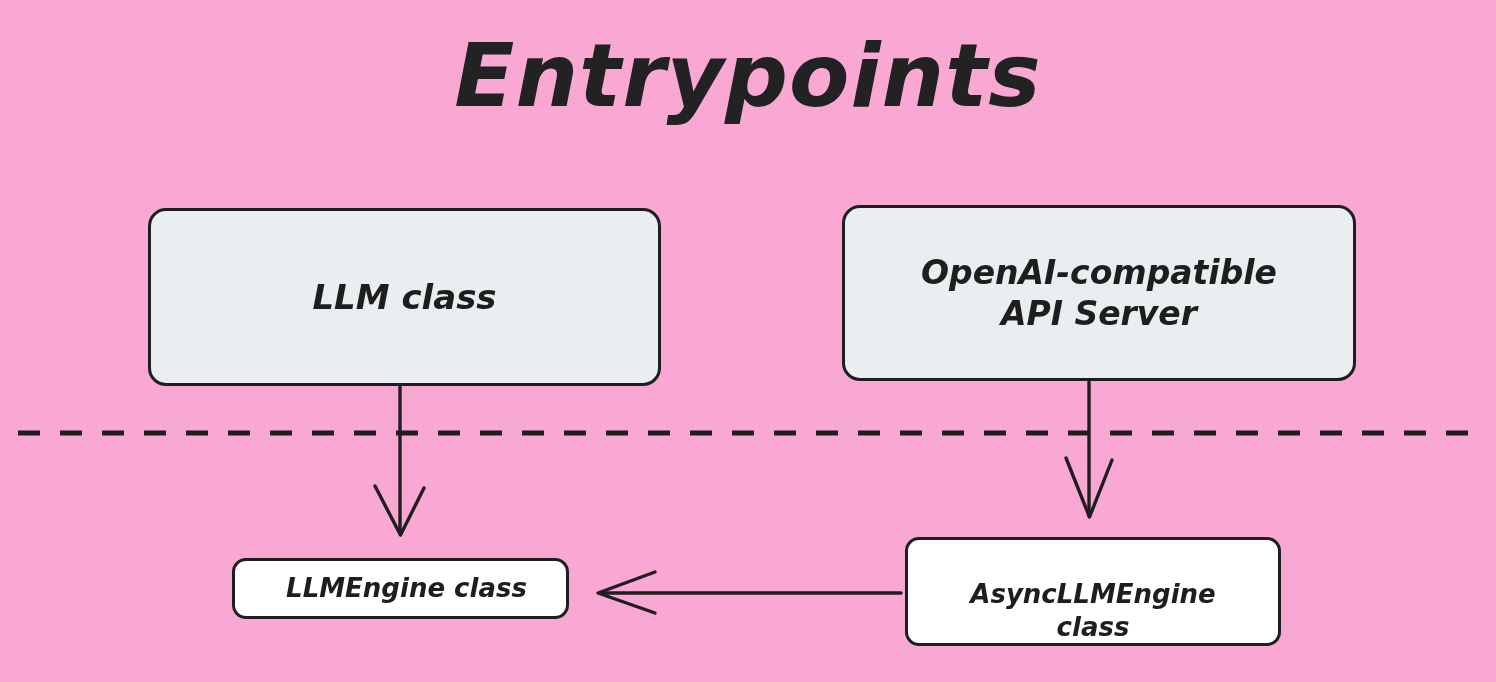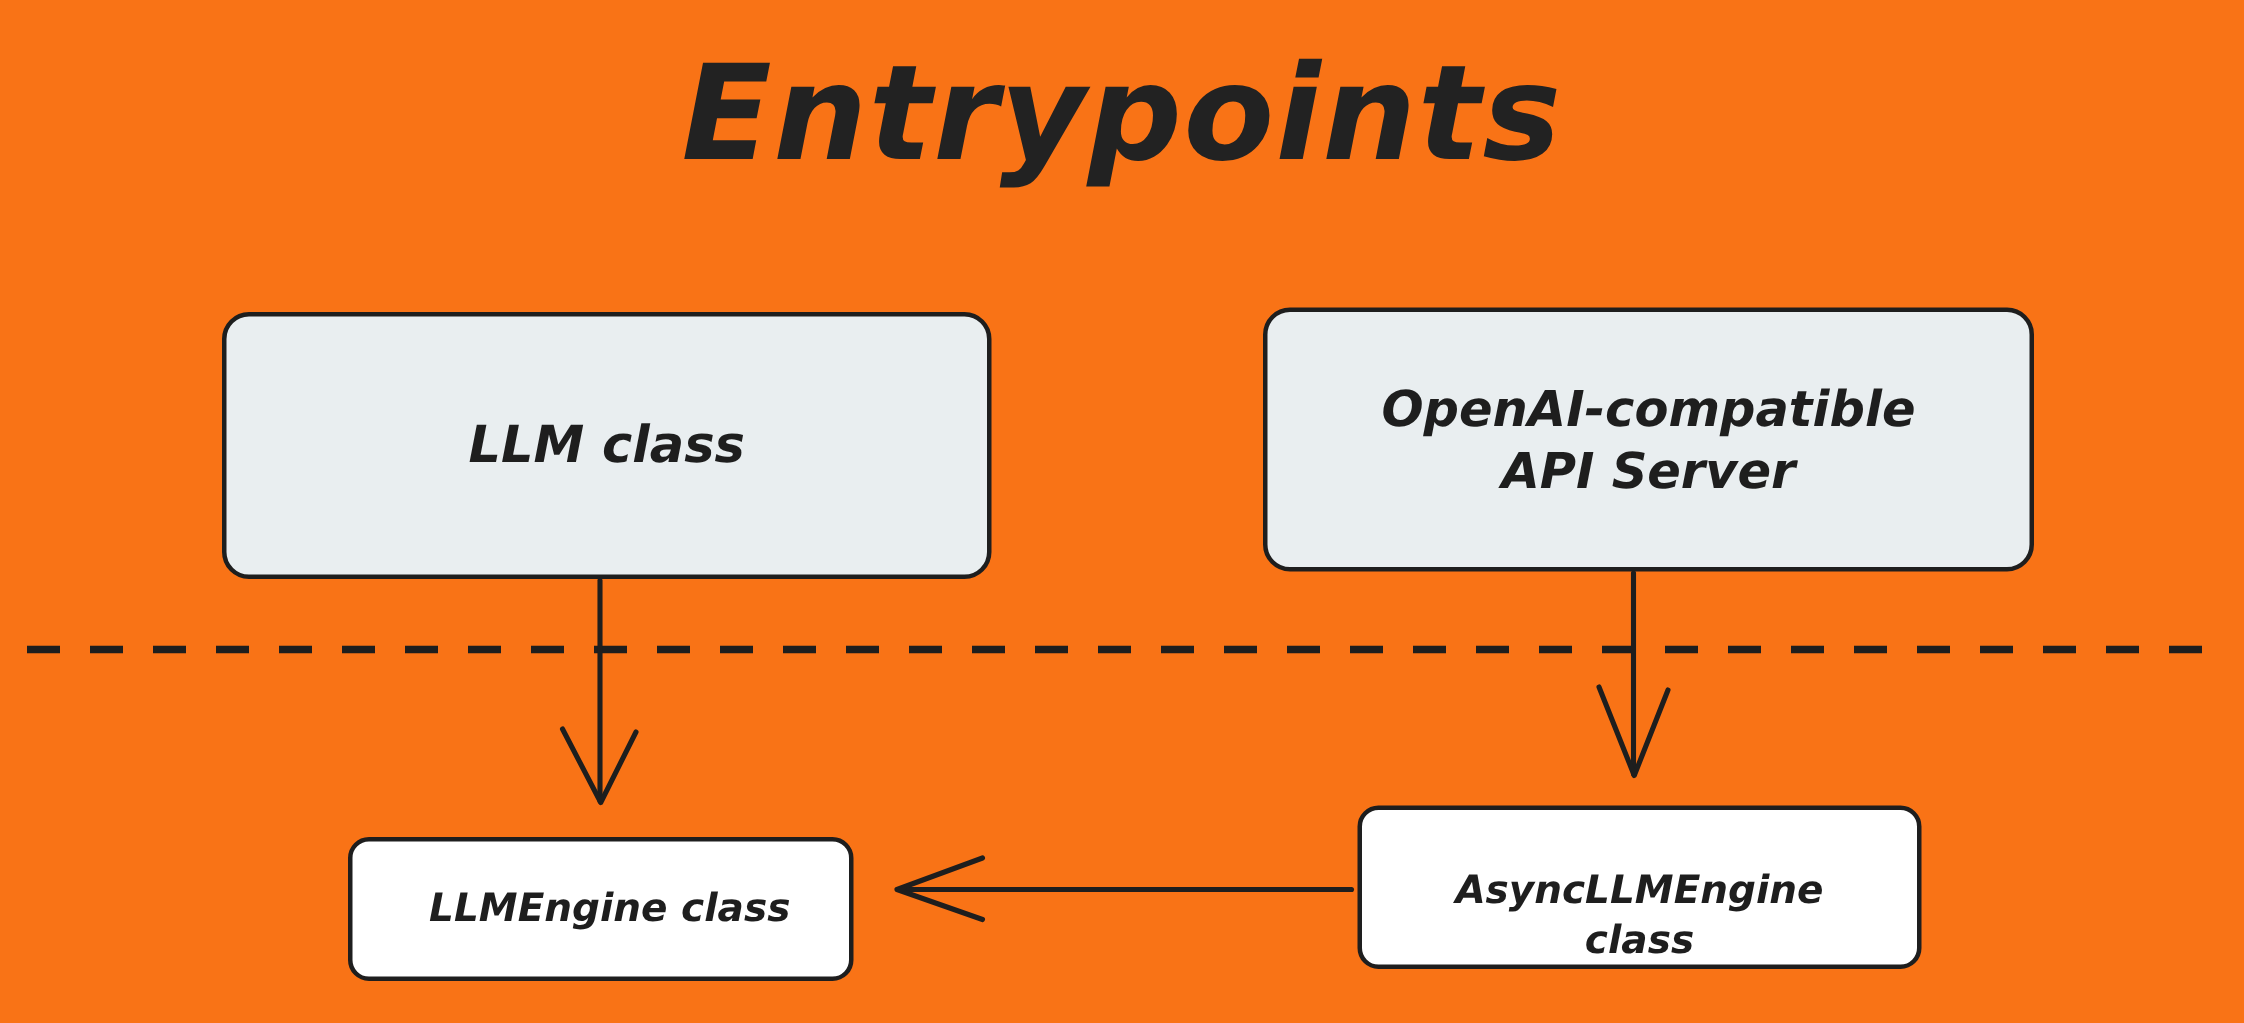--- a/index.html
+++ b/index.html
@@ -7,21 +7,21 @@
     padding: 0;
     background: #ffffff;
   }
   body {
     font-family: "DejaVu Sans", sans-serif;
   }
   #canvas {
     position: relative;
     width: 1496px;
     height: 682px;
-    background: #f97316;
+    background: #f9a8d4;
     overflow: hidden;
   }
   #diagram-svg {
     position: absolute;
     left: 0;
     top: 0;
     width: 1496px;
     height: 682px;
   }
   .diagram-title {
@@ -63,21 +63,21 @@
     line-height: 1.25;
     white-space: pre-line;
     padding: 0 10px;
   }
   #node-llm-class { left: 148px; top: 208px; width: 513px; height: 178px; }
   #node-llm-class .node-label { font-size: 34px; }
 
   #node-api-server { left: 842px; top: 205px; width: 514px; height: 176px; }
   #node-api-server .node-label { font-size: 33px; }
 
-  #node-llmengine { left: 232px; top: 558px; width: 337px; height: 96px; border-radius: 14px; padding-left: 12px; }
+  #node-llmengine { left: 232px; top: 558px; width: 337px; height: 61px; border-radius: 14px; padding-left: 12px; }
   #node-llmengine .node-label { font-size: 26px; }
 
   #node-asyncllmengine { left: 905px; top: 537px; width: 376px; height: 109px; border-radius: 14px; align-items: flex-end; }
   #node-asyncllmengine .node-label { font-size: 26px; }
 </style>
 </head>
 <body>
 
 <div id="canvas">
 

